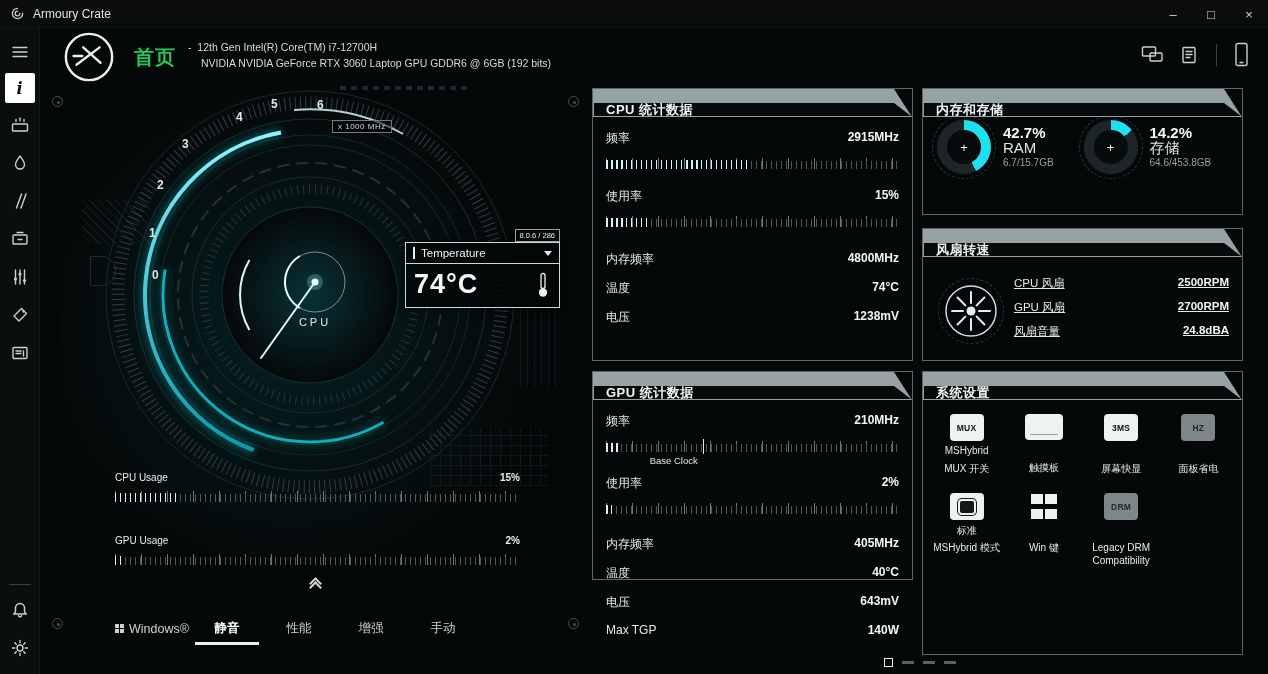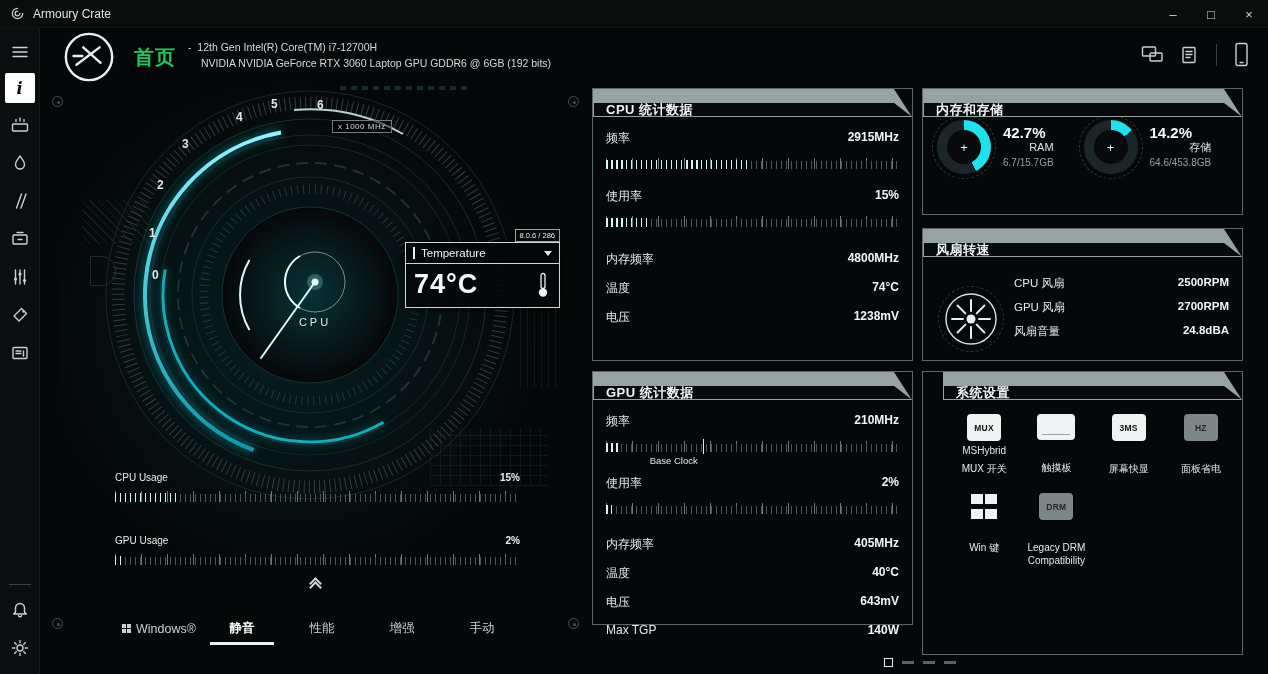--- a/index.html
+++ b/index.html
@@ -79,21 +79,21 @@
 
   .usage-block { position:absolute; width:405px; }
   .usage-row { display:flex; justify-content:space-between; font-size:10px; color:#e8ecec; margin-bottom:8px; }
   .usage-row .val { font-weight:bold; }
 
   .collapse { position:absolute; left:303px; top:584px; width:24px; }
   .collapse i { display:block; width:9px; height:9px; margin:-5px auto 0 auto;
     border-left:2px solid #cfd8d8; border-top:2px solid #cfd8d8; transform:rotate(45deg); }
 
   
-  .modebar { position:absolute; left:113px; top:614px; width:412px; display:flex; justify-content:center;gap:8px; }
+  .modebar { position:absolute; left:113px; top:614px; width:412px; display:flex; justify-content:flex-start; }
   .mode { min-width:72px; text-align:center; font-size:12.5px; color:#c9d1d1; padding:6px 2px 8px 2px; position:relative; display:flex; align-items:center; justify-content:center; gap:5px; }
   .mode.active { color:#ffffff; font-weight:bold; }
   .mode.active::after { content:''; position:absolute; left:4px; right:4px; bottom:0; height:3px; background:#e9f0f0; }
   .win-mini { display:inline-grid; grid-template-columns:4px 4px; grid-gap:1px; }
   .win-mini b { width:4px; height:4px; background:#c9d1d1; }
 
   
   .panel { position:absolute; border:1px solid #5d6565; background:rgba(4,8,9,.72); }
   .ptitlebar { position:relative; height:28px; background:#97a2a2;
     clip-path:polygon(0 0, calc(100% - 18px) 0, 100% 100%, 0 100%); }
@@ -113,25 +113,25 @@
 
   
   .mem-flex { display:flex; padding-top:2px; }
   .mem-item { display:flex; align-items:center; width:50%; }
   .dwrap { border:1px dashed #31404220; outline:1px dashed #2c3a3c; outline-offset:3px; border-radius:50%; }
   .donut { position:relative; width:54px; height:54px; border-radius:50%; }
   .donut .hole { position:absolute; inset:10px; background:#070b0c; border-radius:50%;
     display:flex; align-items:center; justify-content:center; color:#e8f2f2; font-size:13px; }
   .mem-text { margin-left:11px; line-height:15px; }
   .mem-text .pct { font-size:15px; font-weight:bold; color:#f4f8f8; }
-  .mem-text .lbl { font-size:11px; color:#dfe5e5;text-align:right; }
+  .mem-text .lbl { font-size:15px; color:#dfe5e5; }
   .mem-text .dtl { font-size:10px; color:#97a0a0; }
 
   
-  .fan-flex { display:flex; align-items:flex-end; }
+  .fan-flex { display:flex; align-items:center;text-decoration:underline; }
   .fan-icon-wrap { margin:4px 14px 0 6px; border-radius:50%; outline:1px dashed #2c3a3c; outline-offset:3px; }
   .fan-rows { flex:1; padding-top:6px; }
 
   
   .sys-grid { display:grid; grid-template-columns:repeat(4, 1fr); row-gap:18px; column-gap:2px; padding:14px 6px 0 6px; }
   .sys-item { display:flex; flex-direction:column; align-items:center; text-align:center; }
   .chip { width:34px; height:27px; background:#eef2f2; border-radius:4px; color:#111;
     display:flex; align-items:center; justify-content:center; font-size:8.5px; font-weight:bold; letter-spacing:.3px; }
   .chip.gray { background:#7e8787; color:#222828; }
   .chip.pad { width:38px; height:26px; position:relative; }
@@ -430,21 +430,21 @@
             <span class="val">74°C</span>
           </div>
         <div class="srow">
             <span>电压</span>
             <span class="val">1238mV</span>
           </div>
       </div>
     </div>
   </div>
 
-  <div class="panel" style="left:592px; top:371px; width:321px; height:254px;">
+  <div class="panel" style="left:592px; top:371px; width:321px; height:209px;">
     <div class="ptitlebar">
         <div class="inner">GPU 统计数据</div>
       </div>
     <div class="pcontent">
       <div class="block" style="margin-bottom:8px;">
         <div class="srow">
           <span>频率</span>
           <span class="val">210MHz</span>
         </div>
         <div class="ruler">
@@ -556,21 +556,21 @@
             <span class="val">2700RPM</span>
           </div>
         <div class="srow">
             <span>风扇音量</span>
             <span class="val">24.8dBA</span>
           </div>
       </div>
     </div>
   </div>
 
-  <div class="panel" style="left:922px; top:371px; width:321px; height:284px;padding-left:20px;">
+  <div class="panel" style="left:922px; top:371px; width:321px; height:284px;">
     <div class="ptitlebar">
         <div class="inner">系统设置</div>
       </div>
     <div class="sys-grid">
       <div class="sys-item">
         <div class="chip">MUX</div>
         <div class="sys-sub">MSHybrid</div>
         <div class="sys-label">MUX 开关</div>
       </div>
       <div class="sys-item">
@@ -580,20 +580,25 @@
       </div>
       <div class="sys-item">
         <div class="chip">3MS</div>
         <div class="sys-sub"></div>
         <div class="sys-label">屏幕快显</div>
       </div>
       <div class="sys-item">
         <div class="chip gray">HZ</div>
         <div class="sys-sub"></div>
         <div class="sys-label">面板省电</div>
+      </div>
+      <div class="sys-item">
+        <div class="chip cpuic"></div>
+        <div class="sys-sub">标准</div>
+        <div class="sys-label">MSHybrid 模式</div>
       </div>
       <div class="sys-item">
         <div class="chip winic">
             <b></b>
             <b></b>
             <b></b>
             <b></b>
           </div>
         <div class="sys-sub"></div>
         <div class="sys-label">Win 键</div>

